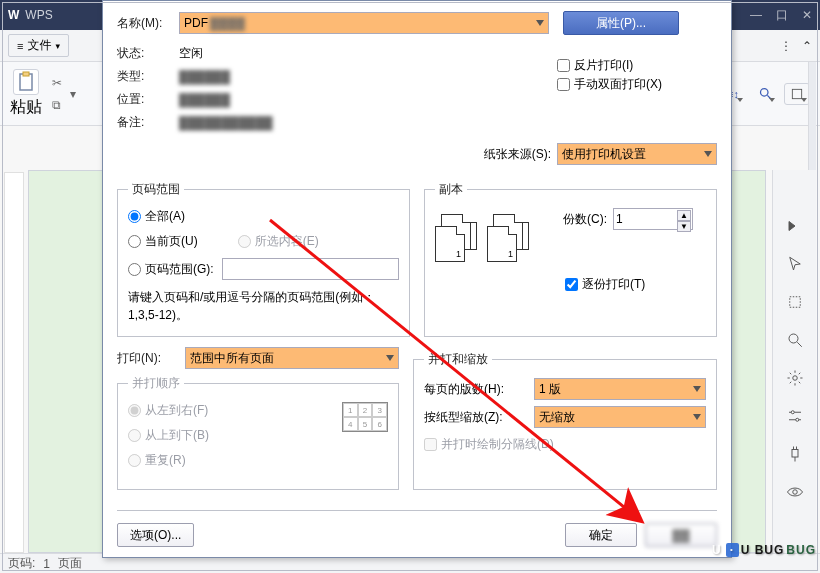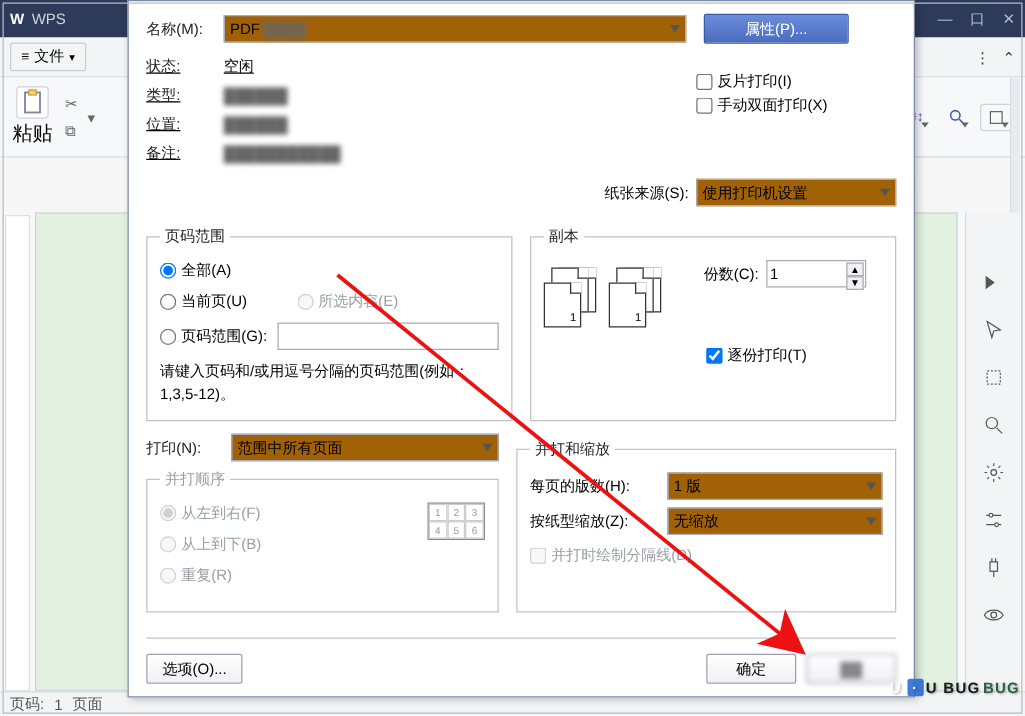--- a/index.html
+++ b/index.html
@@ -32,21 +32,21 @@
 .right-panel .ico { width:20px; height:20px; color:#555; display:flex; align-items:center; justify-content:center; font-size:16px; }
 .right-panel .ico svg { width:18px; height:18px; stroke:#555; fill:none; stroke-width:1.3; }
 
 .statusbar { position:absolute; left:0; right:0; bottom:0; height:20px; background:#f3f4f6; border-top:1px solid #d9dbe0; display:flex; align-items:center; padding:0 8px; gap:8px; font-size:11px; color:#555; }
 
 
 .dialog { position:absolute; left:102px; top:0; width: 630px; height: 558px; background:#fff; border:1px solid #7a8aa8; box-shadow:2px 2px 6px rgba(0,0,0,.25); padding:10px 14px 10px 14px; display:flex; flex-direction:column; z-index:10; }
 
 .dlg-row { display:flex; align-items:center; margin-bottom:6px; gap:6px; }
 .lbl { width:56px; text-align:left; color:#222; }
-.combo { flex:1; height:22px; border:1px solid #aab; background:#a16207; display:flex; align-items:center; padding:0 4px; position:relative; }
+.combo { flex:1; height:22px; border:1px solid #aab; background:#fdba74; display:flex; align-items:center; padding:0 4px; position:relative; }
 .combo .caret { margin-left:auto; width:0;height:0;border-left:4px solid transparent;border-right:4px solid transparent;border-top:6px solid #555; }
 .blur { filter: blur(2px); color:#666; }
 
 .btn { height:24px; padding:0 12px; border:1px solid #9c9eaf; background:linear-gradient(#fff,#f0f0f5); border-radius:2px; display:inline-flex; align-items:center; justify-content:center; cursor:pointer; }
 .btn-blue { width:116px; height:24px; background:linear-gradient(#6b8cd8,#4a6dc0); color:#fff; border:1px solid #3a5aa6; border-radius:2px; display:inline-flex; align-items:center; justify-content:center; margin-left:8px; cursor:pointer;}
 
 .chk-col { display:flex; flex-direction:column; gap:2px; margin-left:12px; }
 .chk { display:flex; align-items:center; gap:4px; }
 .chk input { width:13px; height:13px; }
 
@@ -218,21 +218,21 @@
     <span class="lbl">名称(M):</span>
     <div class="combo" style="width:370px; flex:0 0 370px;">
       <span>PDF</span>
       <span class="blur" style="margin-left:2px;">▓▓▓▓</span>
       <span class="caret"></span>
     </div>
     <div class="btn-blue">属性(P)...</div>
   </div>
 
   <div style="display:flex; margin-top:4px;">
-    <div style="flex:1;text-decoration:underline;">
+    <div style="flex:1;">
       <div class="dlg-row">
           <span class="lbl">状态:</span>
           <span>空闲</span>
         </div>
       <div class="dlg-row">
           <span class="lbl">类型:</span>
           <span class="blur">██████</span>
         </div>
       <div class="dlg-row">
           <span class="lbl">位置:</span>

